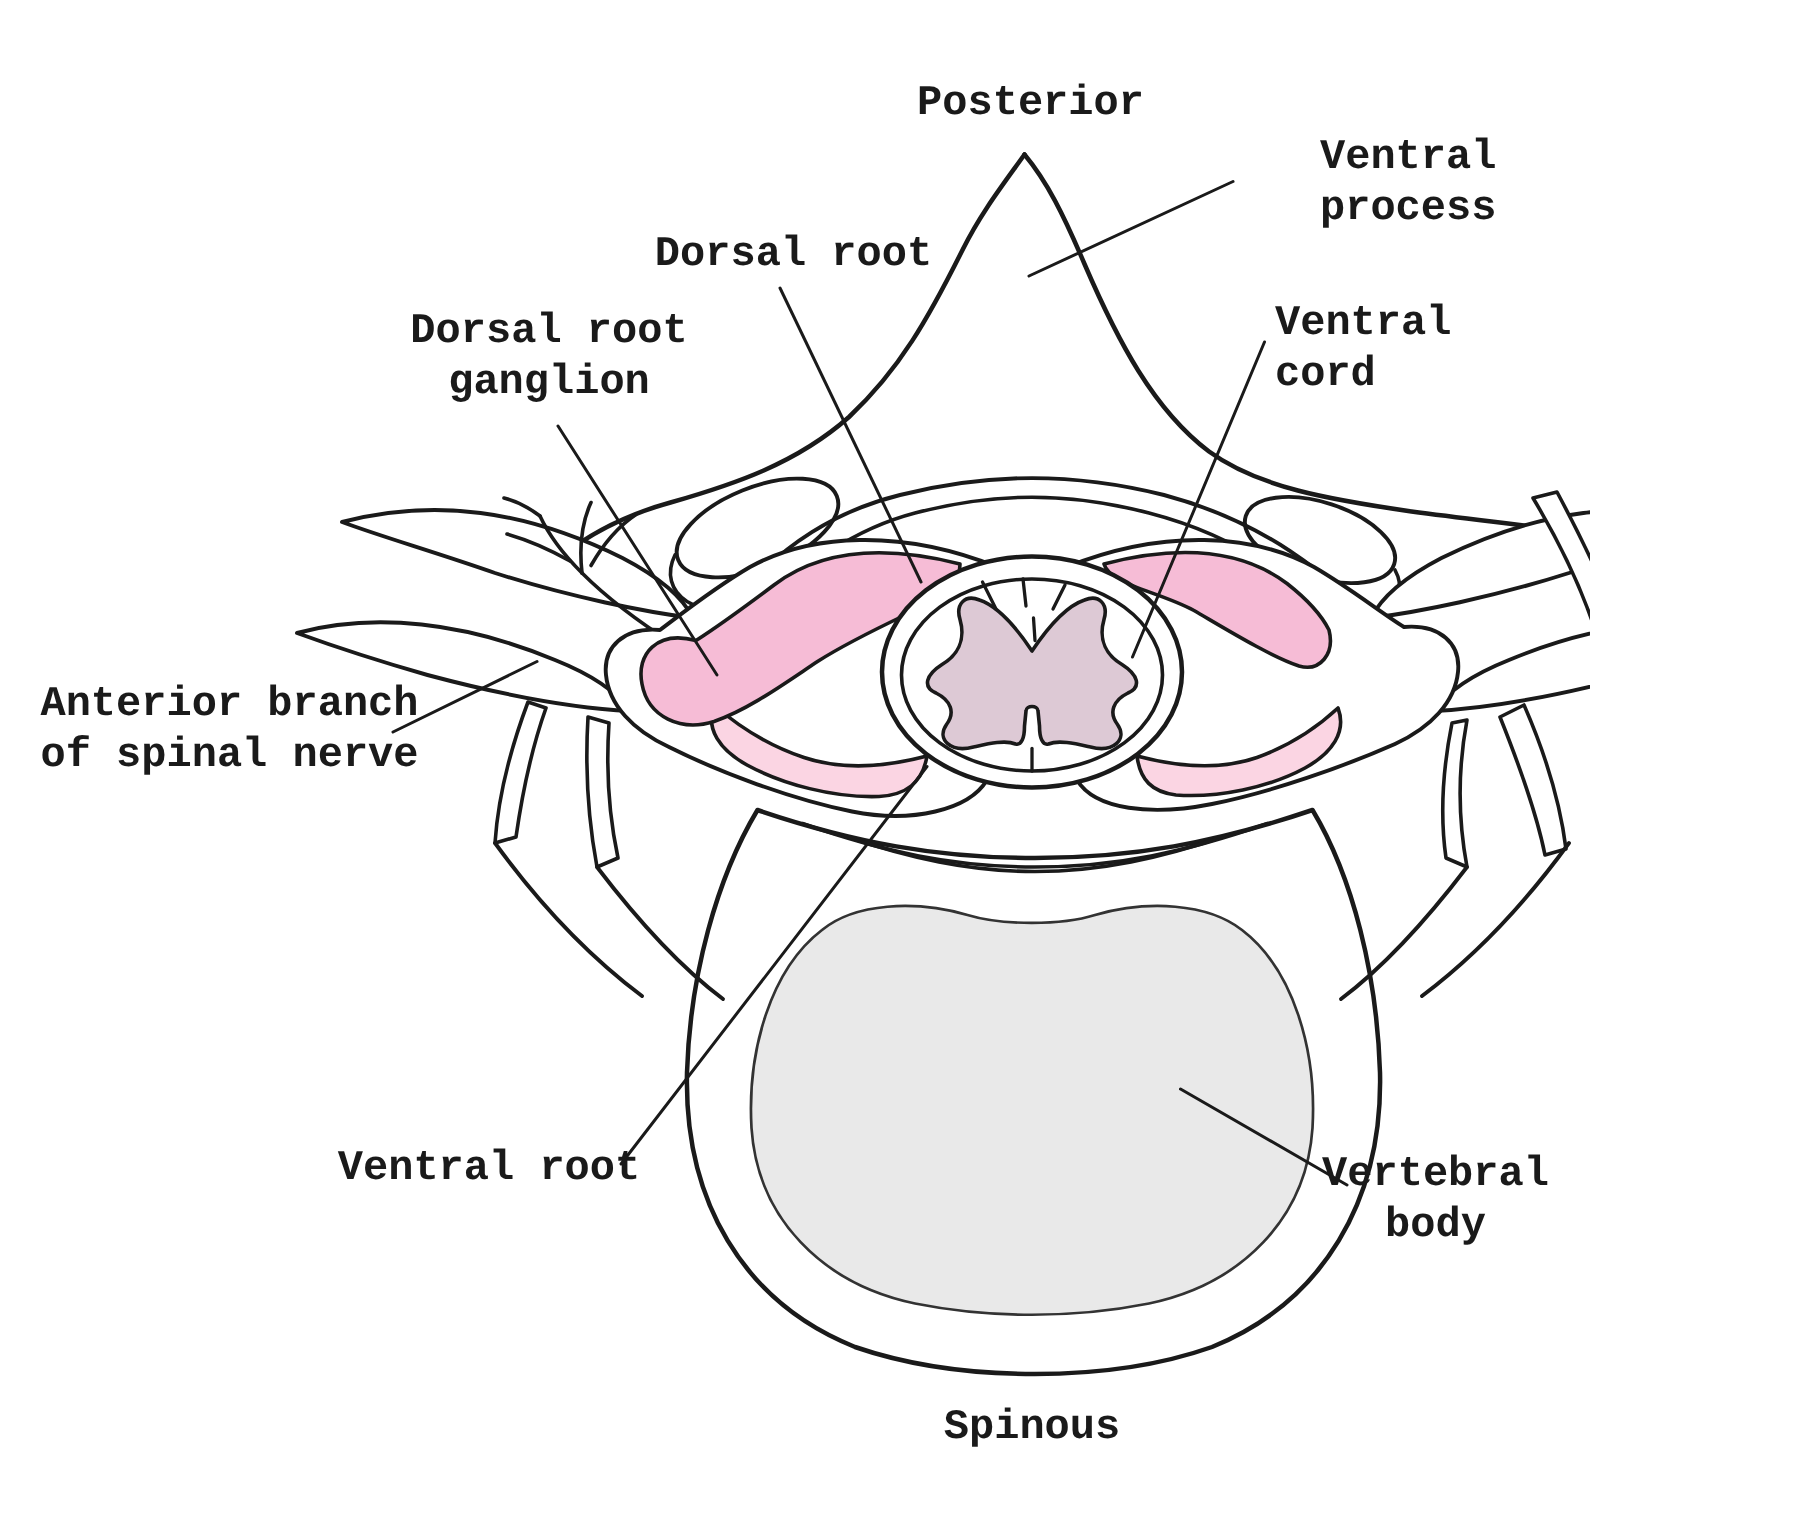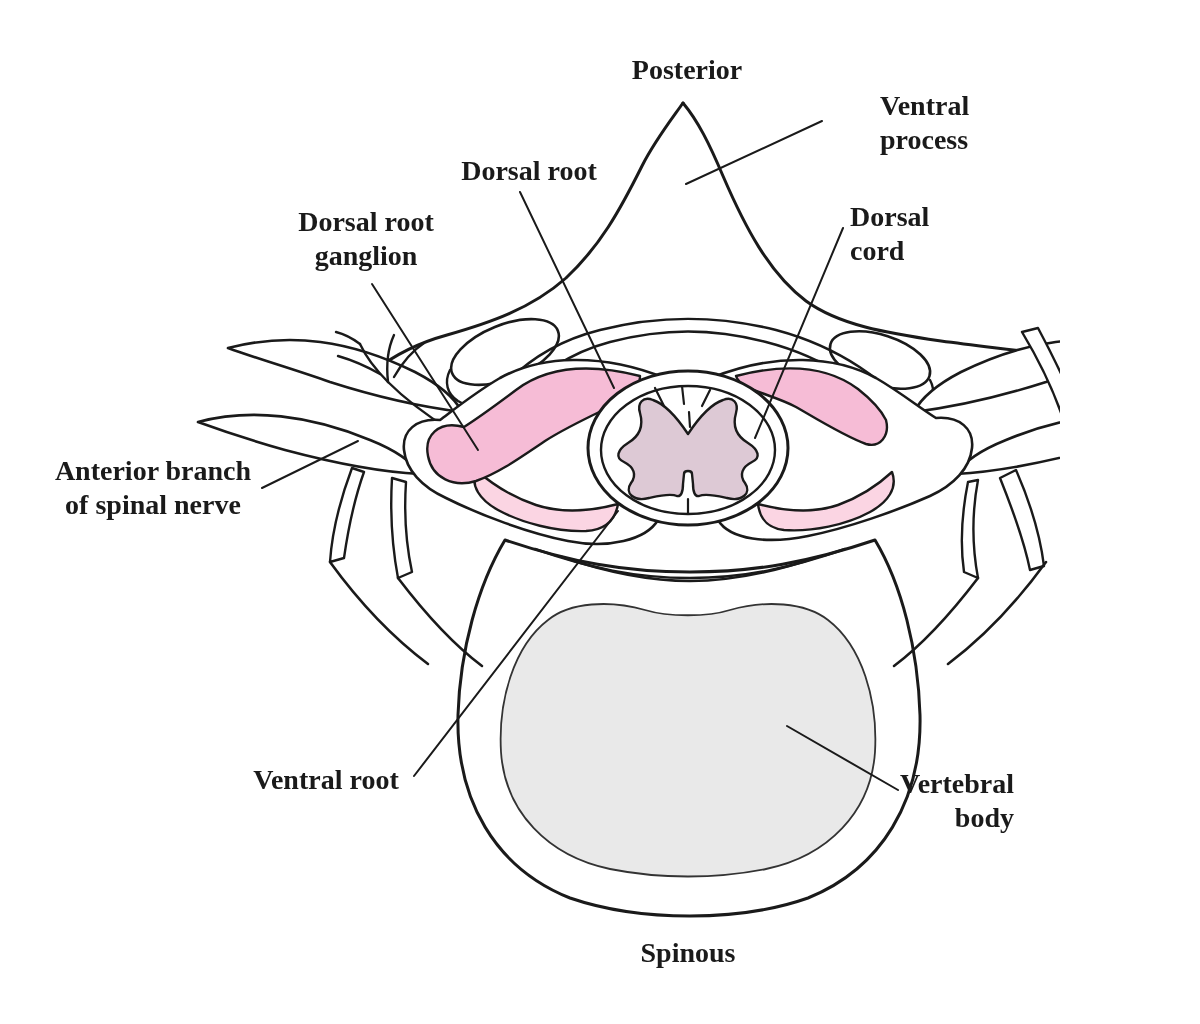--- a/index.html
+++ b/index.html
@@ -1,17 +1,17 @@
 <!DOCTYPE html>
 <html><head>
 <meta charset="utf-8">
 <style>
   html,body{margin:0;padding:0;background:#ffffff;}
   .stage{position:relative;width:1060px;height:1024px;background:#ffffff;overflow:hidden;
-         font-family:Liberation Serif, serif;}
+         font-family:Liberation Mono, monospace;}
   .stage svg{position:absolute;left:0;top:0;}
   .lbl{position:absolute;transform:translate(-50%,-50%);color:#1a1a1a;font-size:28px;
        font-weight:600;line-height:1.22;white-space:pre-line;text-align:center;
        letter-spacing:0;}
   .lbl.left{text-align:left;}
 </style>
 </head>
 <body>
 
 <div class="stage">
@@ -126,20 +126,20 @@
         <line x1="898" y1="790" x2="787" y2="726"></line>
       </g>
     </g>
   </svg>
 
   <div class="lbl" style="left:687px;top:70px;">Posterior</div>
   <div class="lbl left" style="left:940px;top:123px;">Ventral process</div>
   <div class="lbl" style="left:529px;top:171px;">Dorsal root</div>
   <div class="lbl" style="left:366px;top:239px;">Dorsal root
 ganglion</div>
-  <div class="lbl left" style="left:920px;top:234px;">Dorsal cord</div>
+  <div class="lbl left" style="left:920px;top:234px;">Ventral cord</div>
   <div class="lbl" style="left:153px;top:488px;">Anterior branch
 of spinal nerve</div>
   <div class="lbl" style="left:326px;top:780px;">Ventral root</div>
-  <div class="lbl" style="left:957px;top:801px;text-align:right;">Vertebral
+  <div class="lbl" style="left:957px;top:801px;">Vertebral
 body</div>
   <div class="lbl" style="left:688px;top:953px;">Spinous</div>
 </div>
 
 </body></html>

